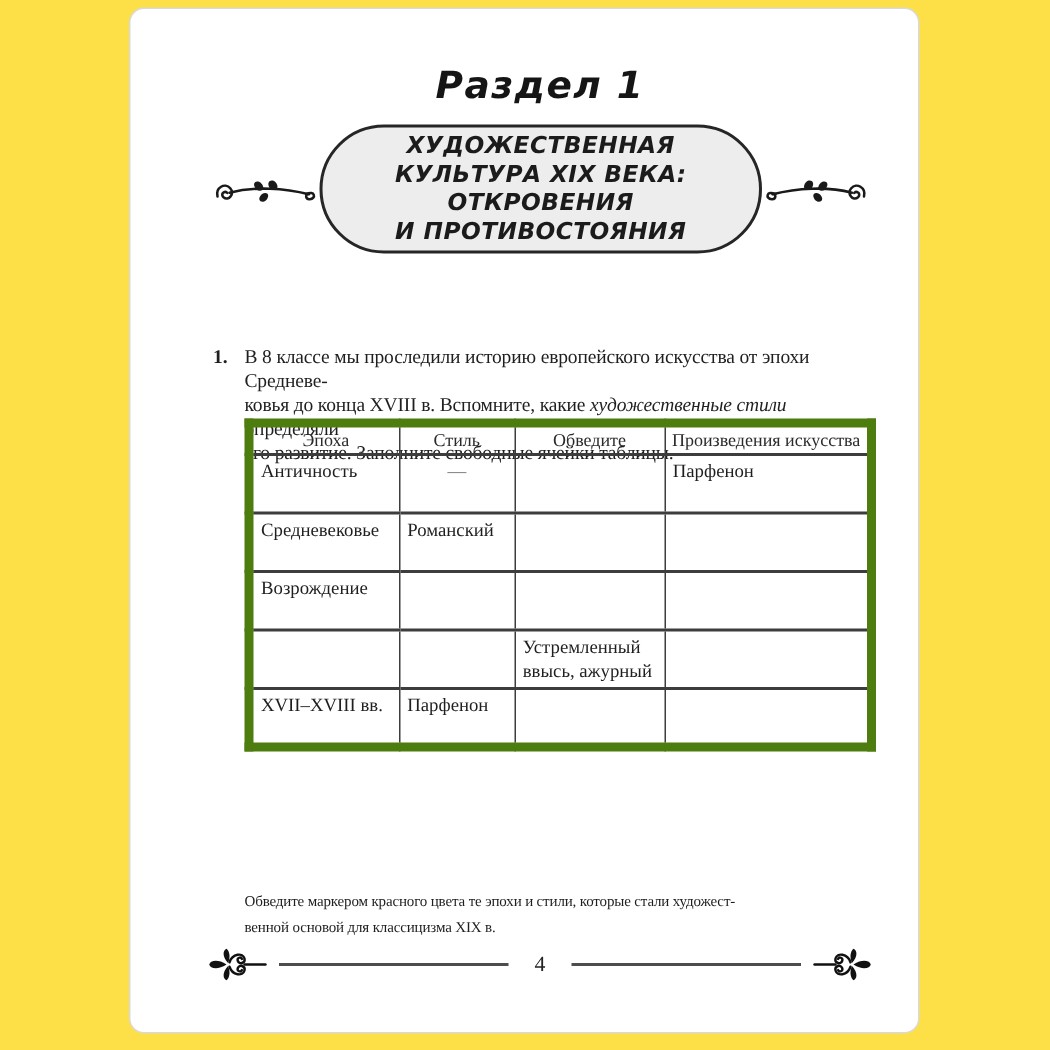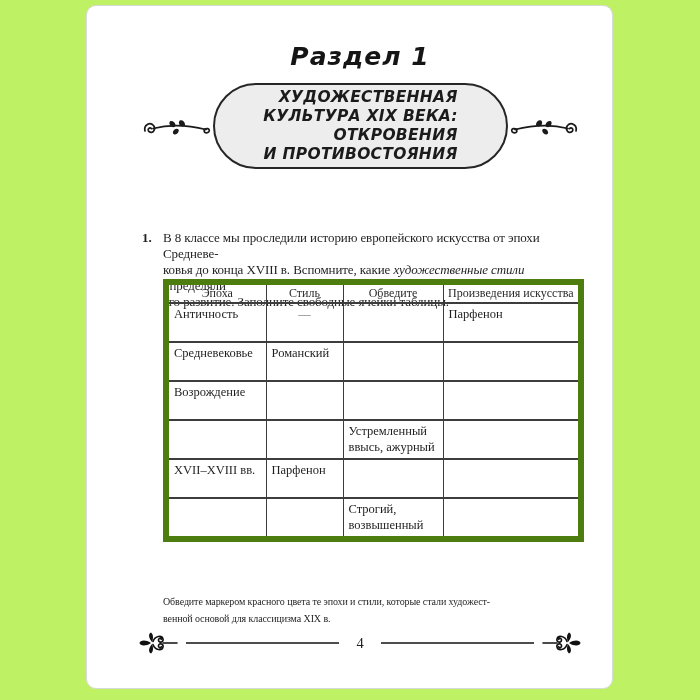--- a/index.html
+++ b/index.html
@@ -1,21 +1,21 @@
 <!DOCTYPE html>
 <html><head>
 <meta charset="utf-8">
 <style>
   * { margin: 0; padding: 0; box-sizing: border-box; }
   html, body { background: #ffffff; }
   .screen {
     position: relative;
     width: 700px;
     height: 700px;
-    background: #bef264;
+    background: #fde047;
     font-family: "Liberation Serif", serif;
     color: #1f1f1f;
     overflow: hidden;
     padding-left: 19px;
   }
   .page-frame {
     position: absolute;
     left: 86px; top: 5px;
     width: 527px; height: 684px;
     border: 1px solid #d9d9d9;
@@ -37,21 +37,21 @@
   .chapter-box {
     position: absolute;
     left: 213px; top: 83px;
     width: 295px; height: 86px;
     background: #ededed;
     border: 2px solid #262626;
     border-radius: 44px;
     display: flex;
     align-items: center;
     justify-content: center;
-    text-align: right;
+    text-align: center;
   }
   .chapter-box-text {
     font-family: "DejaVu Sans", sans-serif;
     font-weight: bold;
     font-style: italic;
     font-size: 15.5px;
     line-height: 19px;
     letter-spacing: 0.3px;
     color: #1b1b1b;
     white-space: pre-line;
@@ -232,27 +232,20 @@
       <td>Устремленный
 ввысь, ажурный</td>
       <td></td>
     </tr>
     <tr>
       <td>XVII–XVIII вв.</td>
       <td>Парфенон</td>
       <td></td>
       <td></td>
     </tr>
-    <tr>
-      <td></td>
-      <td></td>
-      <td>Строгий,
-возвышенный</td>
-      <td></td>
-    </tr>
   </tbody>
     </table>
 
   <div class="task-note"><span>Обведите маркером красного цвета те эпохи и стили, которые стали художест-</span><br><span>венной основой для классицизма XIX в.</span></div>
 
   <div class="footer">
     <svg class="fleur" viewBox="0 0 40 26">
       <g fill="#111111">
         <path d="M12,13 C6,9 1,10.5 0.5,13 C1,15.5 6,17 12,13 Z"></path>
         <path d="M13,12 C9,7.5 9.5,3.5 12,2.5 C14,4 14.8,8 13,12 Z"></path>

